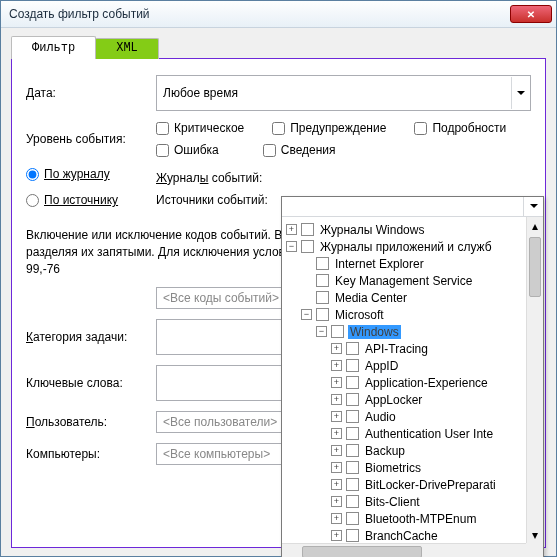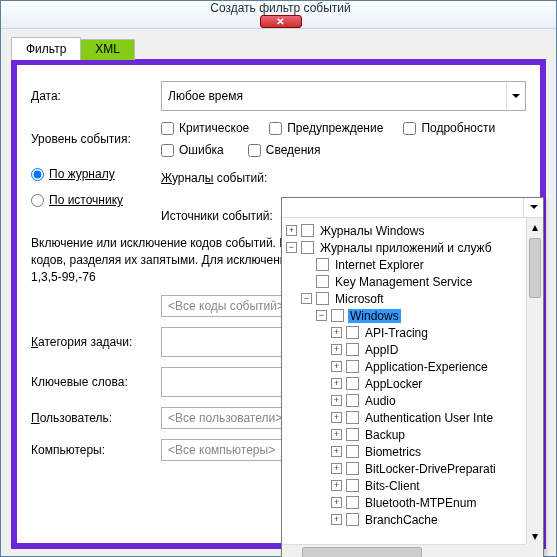--- a/index.html
+++ b/index.html
@@ -1,32 +1,32 @@
 <!DOCTYPE html>
 <html><head>
 <meta charset="utf-8">
 <style>
   * { box-sizing: border-box; font-family: "Segoe UI", Tahoma, sans-serif; font-size: 12px; }
   body { margin: 0; background: #fff; width: 557px; height: 557px; overflow: hidden; }
   .window { width: 557px; height: 557px; border: 1px solid #5a7fa0; background: #f0f0f0; display: flex; flex-direction: column; }
-  .titlebar { height: 28px; background: linear-gradient(#fdfefe, #e8f0f7); display: flex; align-items: center; padding: 0 4px 0 8px; border-bottom: 1px solid #c8d3de; flex-direction: column; }
+  .titlebar { height: 28px; background: linear-gradient(#fdfefe, #e8f0f7); display: flex; align-items: center; padding: 0 4px 0 8px; border-bottom: 1px solid #c8d3de; }
   .titlebar-text { flex: 1; color: #1a2b3c; }
   .close-btn { width: 42px; height: 18px; background: linear-gradient(#e67, #c9302c); border: 1px solid #8b0000; border-radius: 3px; color: #fff; display: flex; align-items: center; justify-content: center; font-size: 10px; font-weight: bold; cursor: pointer; }
   .body { flex: 1; padding: 8px 10px; position: relative; }
   .tabs { display: flex; position: relative; z-index: 2; }
-  .tab { padding: 4px 14px; background: #fff; border: 1px solid #bcbcbc; border-bottom: none; border-radius: 2px 2px 0 0; margin-right: -1px; cursor: pointer; }
+  .tab { padding: 4px 20px; background: #fff; border: 1px solid #bcbcbc; border-bottom: none; border-radius: 2px 2px 0 0; margin-right: -1px; cursor: pointer; font-family: Liberation Mono, monospace; }
   .tab.inactive { background: #84cc16; margin-top: 2px; padding-top: 2px; }
-  .panel { border: 6px solid #6d28d9; background: #fff; margin-top: -1px; padding: 16px 14px; height: 490px; position: relative; }
+  .panel { border: 1px solid #6d28d9; background: #fff; margin-top: -1px; padding: 16px 14px; height: 490px; position: relative; }
   .row { display: flex; align-items: center; margin-bottom: 10px; }
   .label { width: 130px; color: #000; }
   .label u { text-decoration: underline; }
-  .combo { flex: 1; height: 30px; border: 1px solid #abadb3; background: #fff; display: flex; align-items: center; padding: 0 6px; position: relative; }
+  .combo { flex: 1; height: 36px; border: 1px solid #abadb3; background: #fff; display: flex; align-items: center; padding: 0 6px; position: relative; }
   .combo-arrow { position: absolute; right: 1px; top: 1px; bottom: 1px; width: 18px; border-left: 1px solid #d6d9dd; display: flex; align-items: center; justify-content: center; }
   .combo-arrow::after { content: ""; border: 4px solid transparent; border-top-color: #000; margin-top: 3px; }
-  .chk-row { display: flex; gap: 20px; }
+  .chk-row { display: flex; gap: 28px; }
   .chk { display: flex; align-items: center; gap: 5px; }
   .chk input { width: 13px; height: 13px; margin: 0; }
   .radio { display: flex; align-items: center; gap: 5px; margin-bottom: 12px; }
   .radio input { margin: 0; }
   .input { height: 22px; border: 1px solid #abadb3; background: #fff; padding: 0 6px; display: flex; align-items: center; color: #888; flex: 1; }
   .desc { margin: 8px 0 10px 0; line-height: 1.4; }
   
   .dropdown-tree { position: absolute; top: 168px; left: 280px; width: 263px; height: 365px; background: #fff; border: 1px solid #7a7a7a; z-index: 10; box-shadow: 2px 2px 4px rgba(0,0,0,.2); display: flex; flex-direction: column; }
   .tree-hdr { height: 20px; border-bottom: 1px solid #d6d9dd; display: flex; justify-content: flex-end; }
   .tree-hdr .arrow { width: 20px; border-left: 1px solid #d6d9dd; display: flex; align-items: center; justify-content: center; }
@@ -37,21 +37,21 @@
   .tree-scroll-v .btn { position: absolute; left: 0; right: 0; height: 17px; background: #f0f0f0; display: flex; align-items: center; justify-content: center; }
   .tree-scroll-v .btn.up { top: 0; } .tree-scroll-v .btn.dn { bottom: 0; }
   .tree-scroll-h { position: absolute; left: 0; right: 17px; bottom: 0; height: 17px; background: #f0f0f0; border-top: 1px solid #ddd; }
   .tree-scroll-h .thumb { position: absolute; top: 2px; bottom: 2px; left: 20px; width: 120px; background: #cdcdcd; border: 1px solid #b0b0b0; border-radius: 2px; }
   .corner { position: absolute; right:0; bottom:0; width:17px; height:17px; background:#f0f0f0; }
   .node { display: flex; align-items: center; height: 17px; white-space: nowrap; }
   .toggle { width: 11px; height: 11px; border: 1px solid #8b8b8b; background: #fff; display: flex; align-items: center; justify-content: center; font-size: 9px; line-height: 1; margin-right: 4px; cursor: pointer; color: #444; }
   .spacer { display: inline-block; width: 15px; }
   .nbox { width: 13px; height: 13px; border: 1px solid #8b8b8b; background: #fff; margin-right: 4px; cursor: pointer; }
   .nlabel { padding: 0 2px; }
-  .nlabel.sel { background: #3399ff; color: #000000; }
+  .nlabel.sel { background: #3399ff; color: #404040; }
 </style>
 </head>
 <body>
 
 <div class="window">
   <div class="titlebar">
     <span class="titlebar-text">Создать фильтр событий</span>
     <div class="close-btn">✕</div>
   </div>
   <div class="body">
@@ -84,41 +84,41 @@
             <label class="chk">
                 <input type="checkbox" style="">
                 <span>Подробности</span>
               </label>
           </div>
           <div class="chk-row">
             <label class="chk">
                 <input type="checkbox" style="">
                 <span>Ошибка</span>
               </label>
-            <label class="chk" style="margin-left:4px">
+            <label class="chk" style="margin-left:16px">
                 <input type="checkbox" style="">
                 <span>Сведения</span>
               </label>
           </div>
         </div>
       </div>
 
       <div style="display:flex">
         <div style="width:130px">
           <div class="radio">
               <input type="radio" checked="" style="">
               <u>По журналу</u>
             </div>
           <div class="radio" style="margin-top:4px">
               <input type="radio" style="">
               <u>По источнику</u>
             </div>
         </div>
         <div style="flex:1">
-          <div style="height:22px;display:flex;align-items:center;margin-bottom:16px">
+          <div style="height:22px;display:flex;align-items:center;margin-bottom:0">
               <span><u>Ж</u>урнал<u>ы</u> событий:</span>
             </div>
           <div style="height:22px;display:flex;align-items:center">
               <span>Источники событий:</span>
             </div>
         </div>
       </div>
 
       <div class="desc">Включение или исключение кодов событий. Введите коды событий или диапазоны кодов, разделяя их запятыми. Для исключения условия введите знак минус. Например: 1,3,5-99,-76</div>
 
@@ -181,20 +181,26 @@
             <span class="nlabel">Internet Explorer</span>
           </div>
           <div class="node">
             <span class="spacer"></span>
             <span class="spacer"></span>
             <span class="nbox"></span>
             <span class="nlabel">Key Management Service</span>
           </div>
           <div class="node">
             <span class="spacer"></span>
+            <span class="spacer"></span>
+            <span class="nbox"></span>
+            <span class="nlabel">Media Center</span>
+          </div>
+          <div class="node">
+            <span class="spacer"></span>
             <span class="toggle">−</span>
             <span class="nbox"></span>
             <span class="nlabel">Microsoft</span>
           </div>
           <div class="node">
             <span class="spacer"></span>
             <span class="spacer"></span>
             <span class="toggle">−</span>
             <span class="nbox"></span>
             <span class="nlabel sel">Windows</span>

